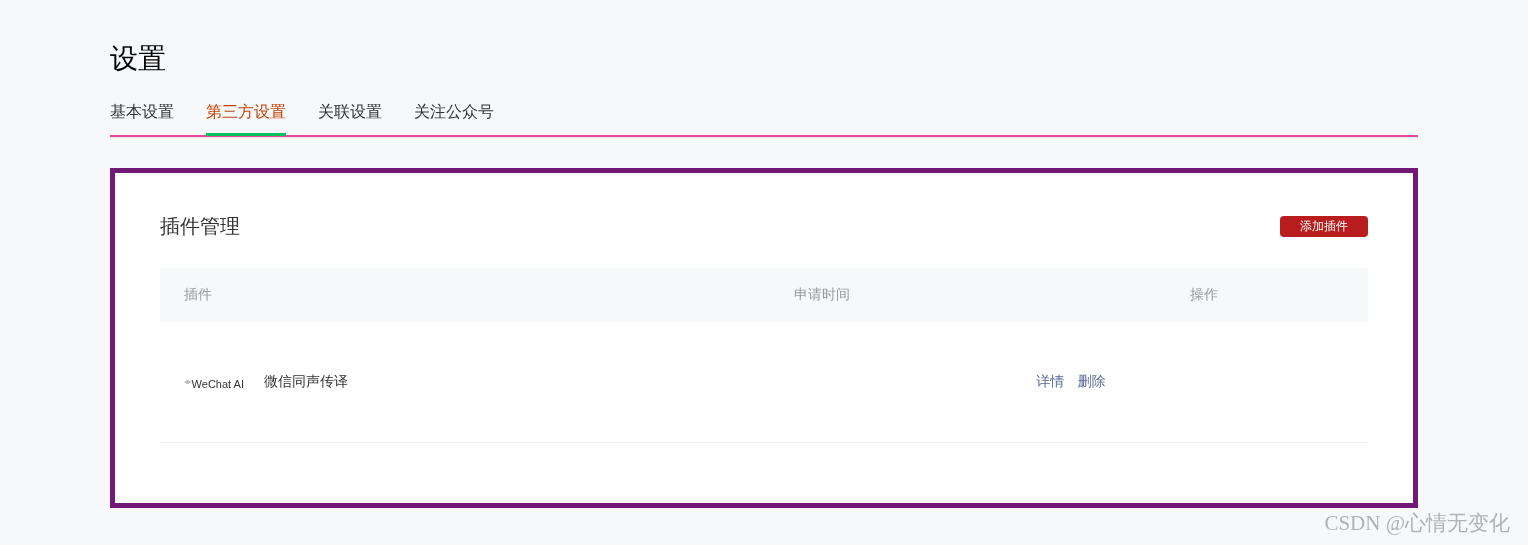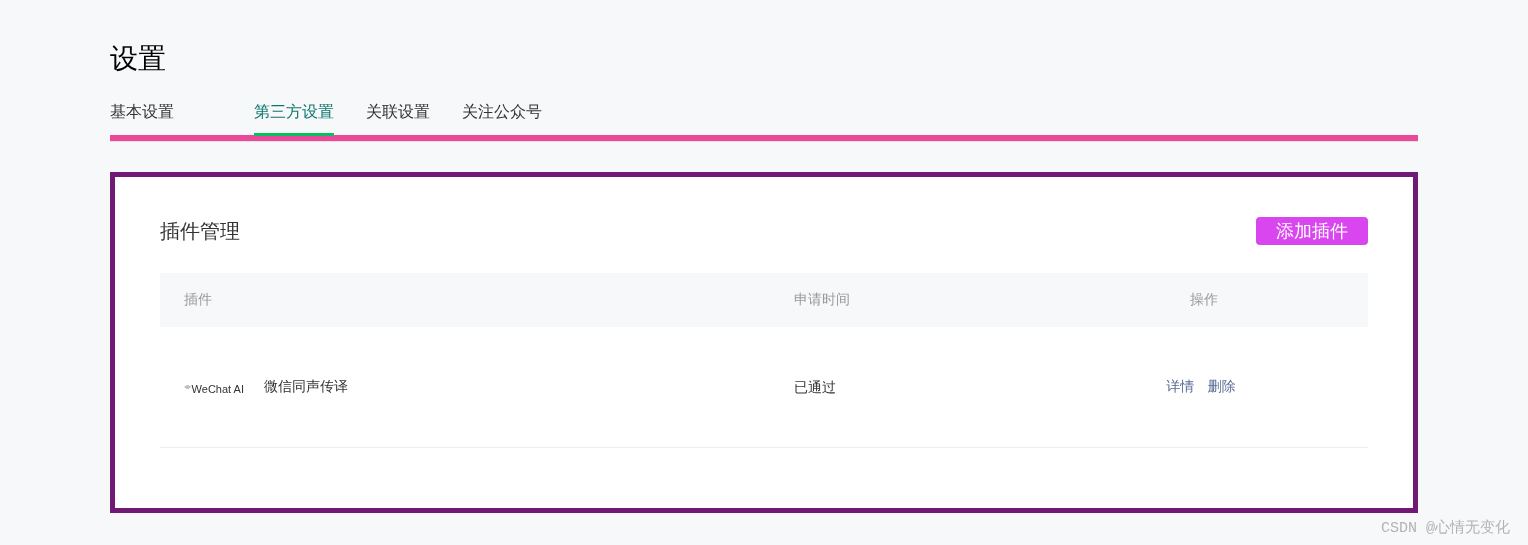--- a/index.html
+++ b/index.html
@@ -21,33 +21,32 @@
     }
     .page-title {
       font-size: 28px;
       font-weight: 400;
       color: #000;
       margin-bottom: 24px;
     }
     .tabs {
       display: flex;
       gap: 32px;
-      border-bottom: 6px solid #ec4899;
+      border-bottom: 2px solid #ec4899;
       margin-bottom: 0;
     }
     .tab {
       padding: 0 0 12px 0;
       font-size: 16px;
       color: #333;
       cursor: pointer;
       position: relative;
     }
     .tab.active {
-      color: #0f766e;
-      margin-left: 48px;
+      color: #c2410c;
     }
     .tab.active::after {
       content: "";
       position: absolute;
       left: 0;
       right: 0;
       bottom: -1px;
       height: 3px;
       background: #07c160;
     }
@@ -67,25 +66,25 @@
       justify-content: space-between;
       align-items: center;
       margin-bottom: 28px;
     }
     .panel-title {
       font-size: 20px;
       font-weight: 400;
       color: #333;
     }
     .add-btn {
-      background: #d946ef;
+      background: #b91c1c;
       color: #fff;
       border: none;
       padding: 2px 20px;
-      font-size: 18px;
+      font-size: 12px;
       border-radius: 4px;
       cursor: pointer;
     }
     .table {
       width: 100%;
     }
     .table-header {
       display: flex;
       background: #f7f8fa;
       padding: 18px 24px;
@@ -150,23 +149,23 @@
     .action-link {
       font-size: 14px;
       color: #576b95;
       cursor: pointer;
       margin-left: 4px;
     }
     .watermark {
       position: absolute;
       bottom: 8px;
       right: 18px;
-      font-size: 15px;
+      font-size: 21px;
       color: rgba(120,120,120,0.55);
-      font-family: Liberation Mono, monospace;
+      font-family: Liberation Serif, serif;
     }
   </style>
 </head>
 <body>
 
 <div class="container">
   <h1 class="page-title">设置</h1>
 
   <div class="tabs">
     <div class="tab">基本设置</div>
@@ -223,23 +222,20 @@
                 <line x1="16" y1="7" x2="16" y2="23"></line>
                 <line x1="22" y1="5" x2="22" y2="25"></line>
                 <line x1="28" y1="7" x2="28" y2="23"></line>
                 <line x1="34" y1="10" x2="34" y2="20"></line>
               </g>
             </svg>
             <div class="plugin-icon-label">WeChat AI</div>
           </div>
           <div class="plugin-name">微信同声传译</div>
         </div>
-        <div class="col-status">
-          <span class="status-text">已通过</span>
-        </div>
         <div class="col-action">
           <span class="action-link">详情</span>
           <span class="action-link">删除</span>
         </div>
       </div>
     </div>
   </div>
 </div>
 
 <div class="watermark">CSDN @心情无变化</div>

